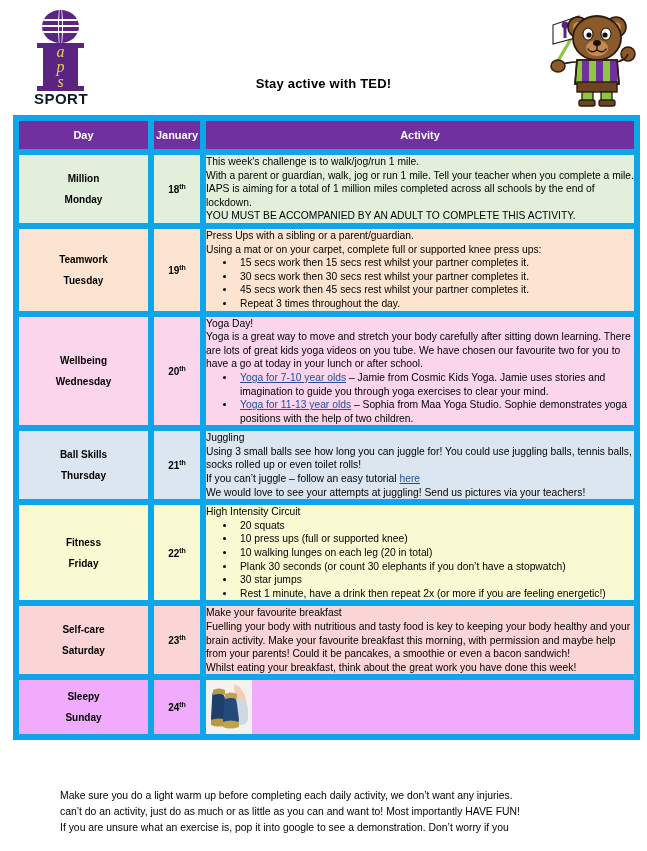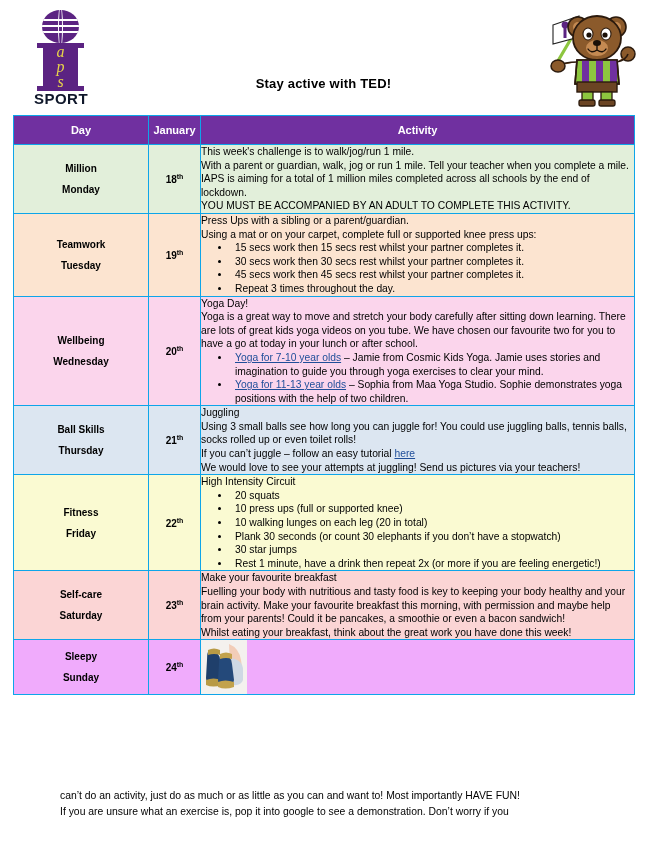--- a/index.html
+++ b/index.html
@@ -140,21 +140,21 @@
     left: 13px;
     top: 115px;
     width: 621px;
   }
   table.sched {
     border-collapse: collapse;
     width: 621px;
     table-layout: fixed;
   }
   table.sched td, table.sched th {
-    border: 1px solid #0ea5e9;
+    border: 6px solid #0ea5e9;
     vertical-align: middle;
     padding: 0;
   }
   thead th {
     background: #7030A0;
     color: #ffffff;
     font-size: 11px;
     font-weight: bold;
     height: 28px;
     text-align: center;
@@ -399,17 +399,18 @@
                 <path d="M19 14 Q25 11 31 14 L31 19 Q25 17 19 19 Z" fill="#c2a24c"></path>
                 <path d="M17 42 Q24 39 33 42 L33 47 Q24 50 17 47 Z" fill="#c2a24c"></path>
               </svg>
             </td>
           </tr>
         </tbody>
     </table>
   </div>
 
   <div class="footer">
+    <p>Make sure you do a light warm up before completing each daily activity, we don’t want any injuries.</p>
     <p>can’t do an activity, just do as much or as little as you can and want to! Most importantly HAVE FUN!</p>
     <p>If you are unsure what an exercise is, pop it into google to see a demonstration. Don’t worry if you</p>
   </div>
 
 </div>
 
 </body></html>

